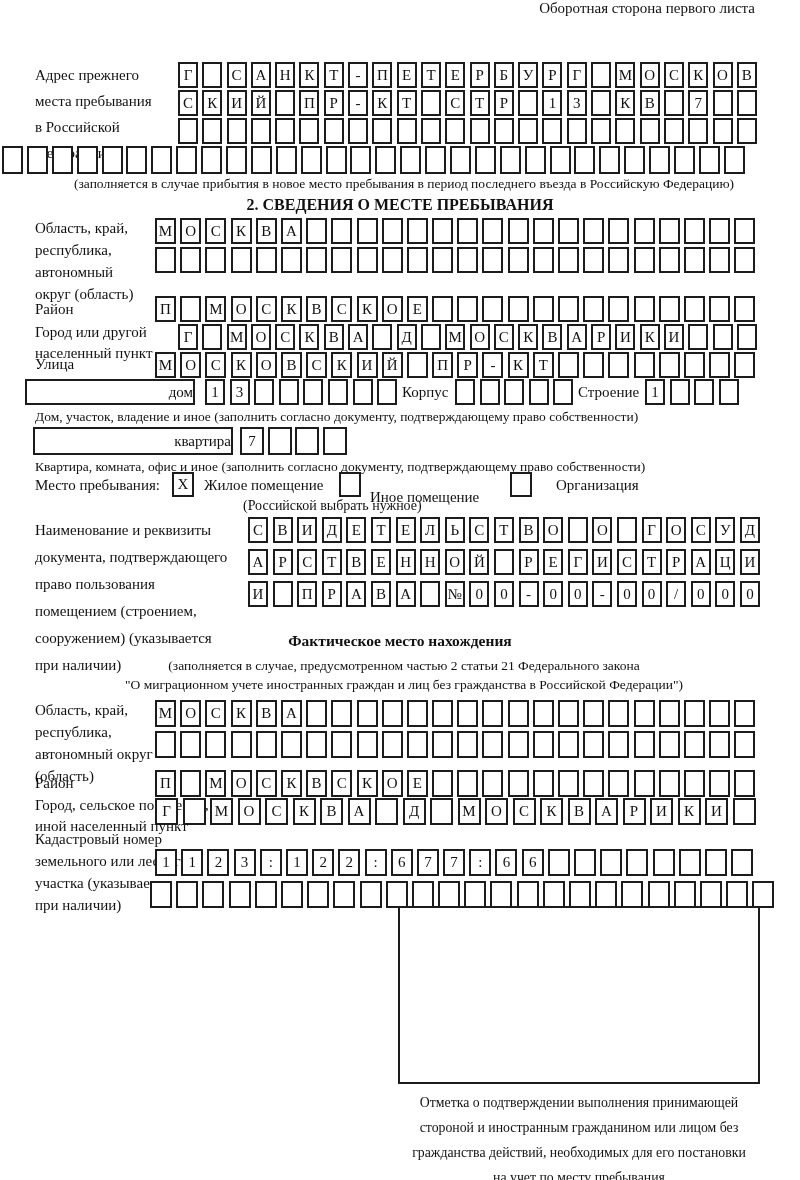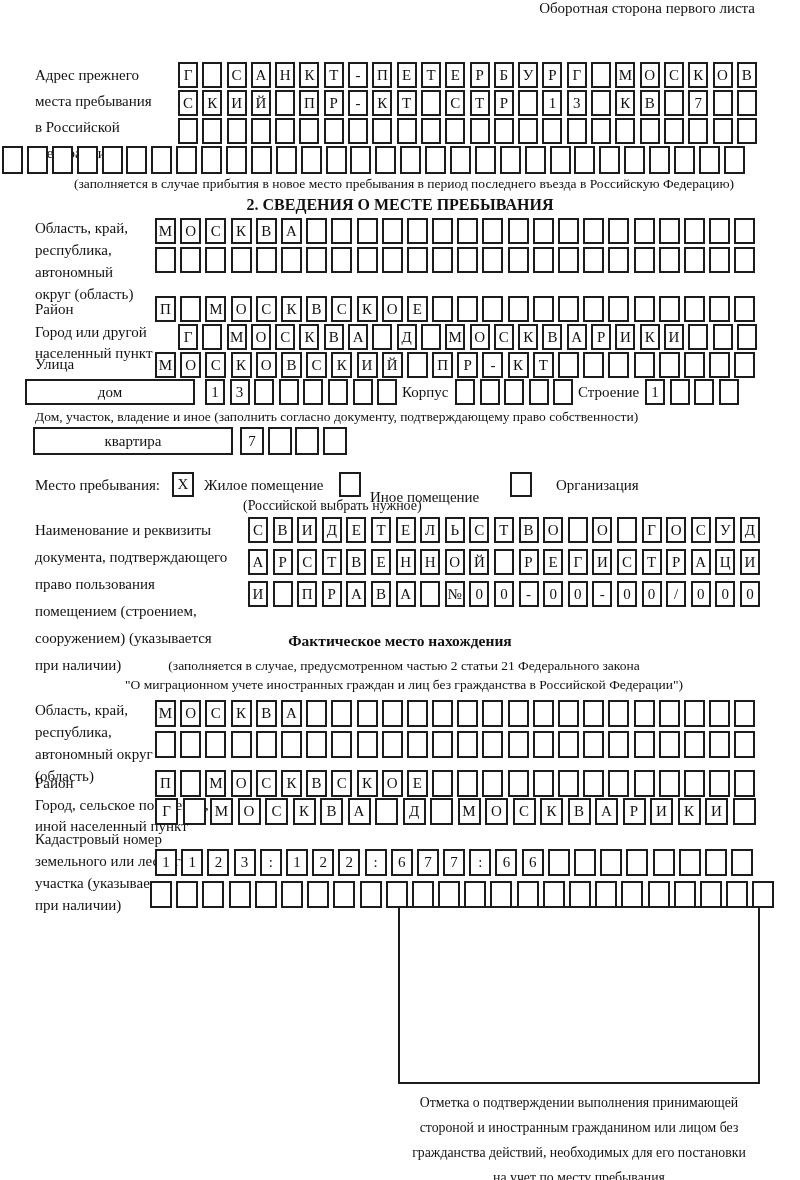--- a/index.html
+++ b/index.html
@@ -22,21 +22,21 @@
   .row-a .cell{width:20px;height:26px;line-height:22px;} .row-a{gap:4.3px;}
   .row-b .cell{width:21px;height:26px;line-height:22px;} .row-b{gap:4.2px;}
   .row-full .cell{width:21px;height:28px;line-height:24px;} .row-full{gap:3.9px;}
   .row-doc .cell{width:20px;height:26px;line-height:22px;} .row-doc{gap:4.6px;}
   .row-small .cell{width:20px;height:26px;line-height:22px;} .row-small{gap:4.6px;}
   .row-apt .cell{width:24px;height:28px;line-height:24px;} .row-apt{gap:3.5px;}
   .row-factc .cell{width:23px;height:27px;line-height:23px;} .row-factc{gap:4.5px;}
   .row-cad .cell{width:22px;height:27px;line-height:23px;} .row-cad{gap:4.2px;}
   .row-fact .cell{width:21px;height:27px;line-height:23px;} .row-fact{gap:4.2px;}
   .widebox{
-    box-sizing:border-box;border:2px solid #1c1c1c;text-align:center;
+    box-sizing:border-box;border:2px solid #1c1c1c;text-align:right;
     font-size:15px;background:#fff;
   }
   .chk{
     display:inline-block;box-sizing:border-box;border:2px solid #1c1c1c;
     width:22px;height:25px;text-align:center;font-size:15px;line-height:21px;
     background:#fff;vertical-align:middle;
   }
   .stamp{box-sizing:border-box;border:2px solid #1c1c1c;background:#fff;}
 </style>
 </head>
@@ -334,20 +334,21 @@
     </div>
   <div class="abs widebox" style="left:33px;top:427px;width:200px;height:28px;line-height:24px;">квартира</div>
 
   <div class="abs cap" style="left:35px;top:409px;width:740px;">Дом, участок, владение и иное (заполнить согласно документу, подтверждающему право собственности)</div>
   <div class="abs cells row-apt" style="left:240px;top:427px;">
       <span class="cell">7</span>
       <span class="cell"></span>
       <span class="cell"></span>
       <span class="cell"></span>
     </div>
+  <div class="abs cap" style="left:35px;top:459px;width:740px;">Квартира, комната, офис и иное (заполнить согласно документу, подтверждающему право собственности)</div>
 
   <div class="abs lbl" style="left:35px;top:474px;">Место пребывания:</div>
   <span class="abs chk" style="left:172px;top:472px;">X</span>
   <div class="abs lbl" style="left:204px;top:474px;">Жилое помещение</div>
   <span class="abs chk" style="left:339px;top:472px;"></span>
   <div class="abs lbl" style="left:370px;top:486px;">Иное помещение</div>
   <span class="abs chk" style="left:510px;top:472px;"></span>
   <div class="abs lbl" style="left:556px;top:474px;">Организация</div>
   <div class="abs cap" style="left:243px;top:498px;font-size:14px;">(Российской выбрать нужное)</div>
 

